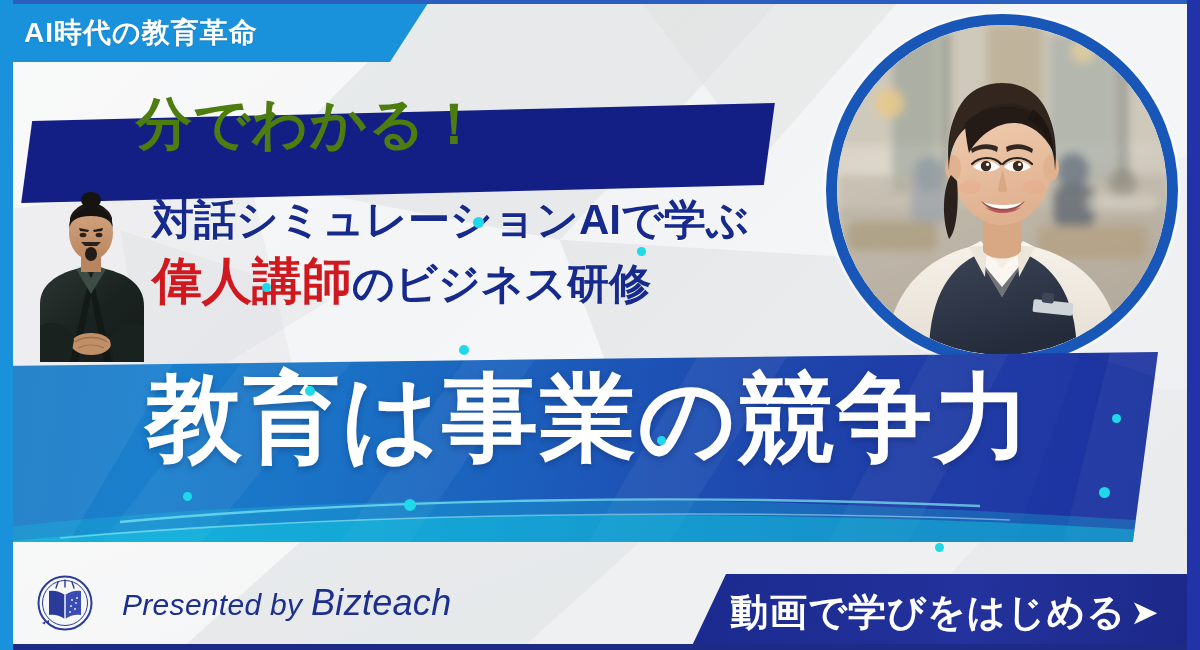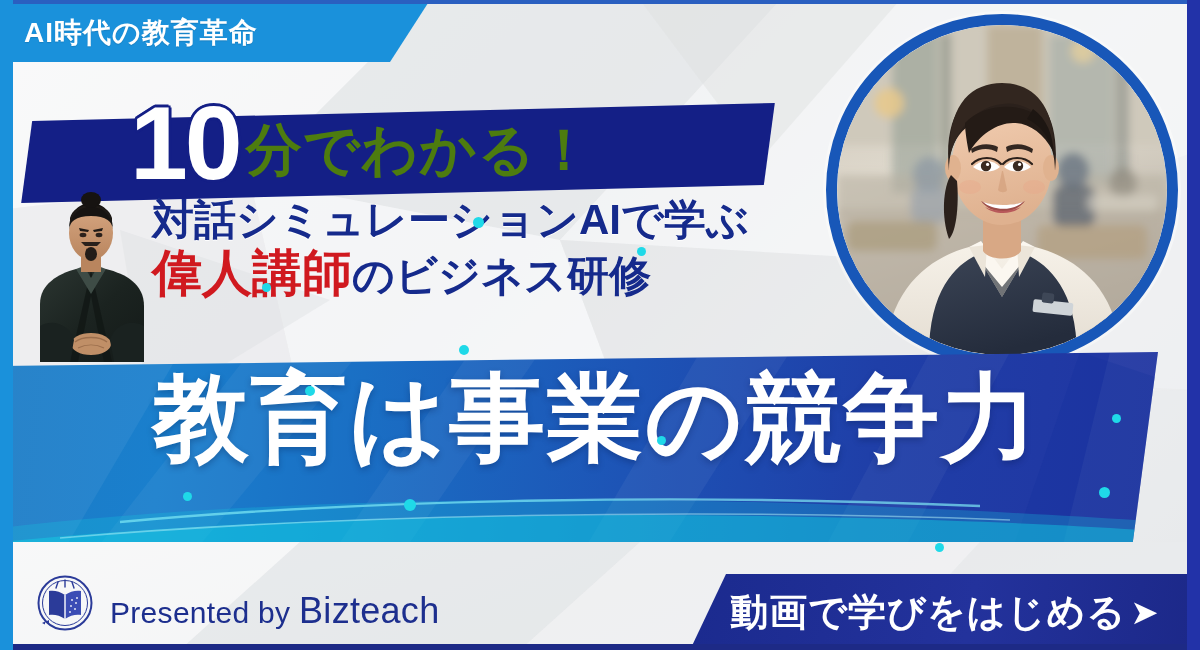--- a/index.html
+++ b/index.html
@@ -103,21 +103,21 @@
     white-space:nowrap;
   }
   .sub-line1{
     font-size:42px; font-weight:bold;
     color:#152a8c;
     letter-spacing:0px; line-height:1.12;
     text-shadow:0 1px 0 rgba(255,255,255,.9);
   }
   .sub-line2{
     font-size:50px; font-weight:bold;
-    line-height:1.12; margin-top:2px;
+    line-height:1.12; margin-top:10px;
     letter-spacing:0px;
   }
   .hl-red{ color:#d0191f; }
   .hl-navy{ color:#152a8c; font-size:42px; }
 
   
   .dot{ position:absolute; border-radius:50%; background:#1fd9e8; z-index:23; }
 
   
   .samurai{
@@ -151,43 +151,44 @@
         #2133a0 100%);
     clip-path:polygon(0 14px, 1158px 0px, 1132px 196px, 0 205px);
     z-index:28;
     overflow:hidden;
   }
   .band-ray{ position:absolute; pointer-events:none; }
   .wave{ position:absolute; pointer-events:none; }
 
   .main-head{
     position:absolute;
-    left:11px; top:368px; width:1170px;
+    left:4px; top:368px; width:1170px;
     z-index:33;
     text-align:center;
     color:#ffffff;
     font-size:96px; font-weight:bold;
     letter-spacing:2px;
     line-height:1.05;
     white-space:nowrap;
     text-shadow:0 3px 6px rgba(0,20,70,.28);
   }
 
   
   .footer{
     position:absolute; left:0; bottom:0; width:1200px; height:108px;
     background:linear-gradient(160deg,#f0f1f2 0%,#e8eaec 50%,#eef0f1 100%);
     z-index:30;
   }
   .footer-poly{ position:absolute; pointer-events:none; }
 
   .brand{
     position:absolute; left:36px; bottom:18px;
-    display:flex; align-items:flex-end; gap:16px;
+    display:flex; align-items:center; gap:28px;
     z-index:34;
+    font-style:italic;
   }
   .brand-logo{ width:58px; height:58px; flex:0 0 auto; }
   .brand-text{
     color:#1d2f8e; font-size:30px; font-weight:normal;
     letter-spacing:.3px; white-space:nowrap;
   }
   .brand-text .big{ font-size:36px; }
 
   
   .cta{
@@ -230,21 +231,20 @@
   <div class="edge-left"></div>
   <div class="edge-right"></div>
   <div class="edge-bottom"></div>
 
   <div class="badge">
     <span class="badge-text">AI時代の教育革命</span>
   </div>
 
   <div class="ribbon"></div>
   <div class="headline-10">
-    <span class="num10">10</span>
     <span class="sub10">分でわかる！</span>
   </div>
 
   <div class="sub-block">
     <div class="sub-line1">対話シミュレーションAIで学ぶ</div>
     <div class="sub-line2">
       <span class="hl-red">偉人講師</span><span class="hl-navy">のビジネス研修</span>
     </div>
   </div>
 

